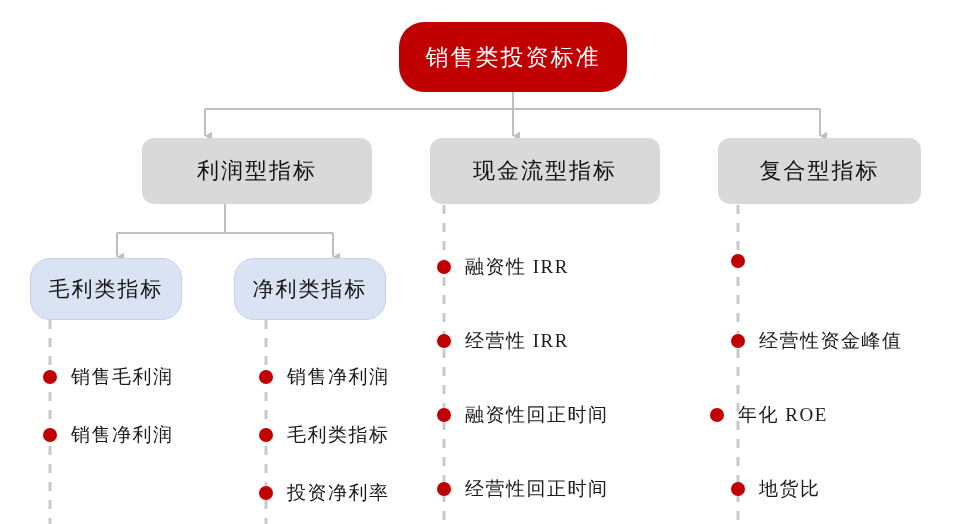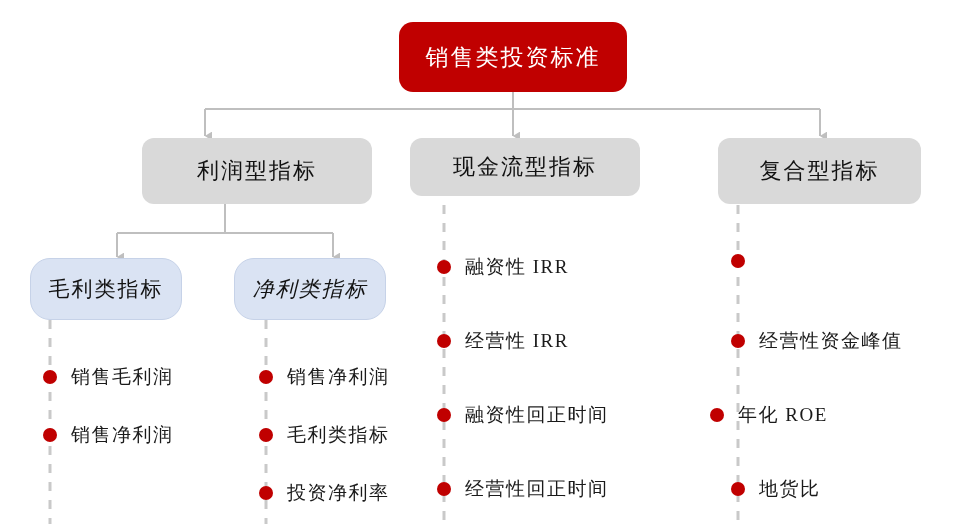--- a/index.html
+++ b/index.html
@@ -31,21 +31,21 @@
     display: flex;
     align-items: center;
     justify-content: center;
     text-align: center;
     white-space: nowrap;
     letter-spacing: 2px;
   }
   .node-root {
     background: #c00000;
     color: #ffffff;
-    border-radius: 14px;
+    border-radius: 25px;
     font-size: 23px;
     font-weight: normal;
   }
   .node-l2 {
     background: #d9d9d9;
     color: #121212;
     border-radius: 12px;
     font-size: 22px;
     margin-left: 32px;
   }
@@ -108,27 +108,27 @@
       <path d="M266,320 L266,524"></path>
       <path d="M444,205 L444,524"></path>
       <path d="M738,205 L738,524"></path>
     </g>
   </svg>
 
   <div class="node node-root" style="left:399px; top:22px; width:228px; height:70px;">销售类投资标准</div>
 
   <div class="node node-l2" style="left:110px; top:138px; width:230px; height:66px;">利润型指标</div>
 
-  <div class="node node-l2" style="left:378px; top:138px; width:230px; height:58px;">现金流型指标</div>
+  <div class="node node-l2" style="left:398px; top:138px; width:230px; height:66px;">现金流型指标</div>
 
   <div class="node node-l2" style="left:686px; top:138px; width:203px; height:66px;">复合型指标</div>
 
   <div class="node node-l3" style="left:30px; top:258px; width:152px; height:62px;">毛利类指标</div>
 
-  <div class="node node-l3" style="left:234px; top:258px; width:152px; height:62px;font-style:italic;">净利类指标</div>
+  <div class="node node-l3" style="left:234px; top:258px; width:152px; height:62px;">净利类指标</div>
 
   <div class="leaf" style="left:43px; top:364px;">
     <span class="leaf-dot"></span>
     <span class="leaf-label">销售毛利润</span>
   </div>
   <div class="leaf" style="left:43px; top:422px;">
     <span class="leaf-dot"></span>
     <span class="leaf-label">销售净利润</span>
   </div>
 

